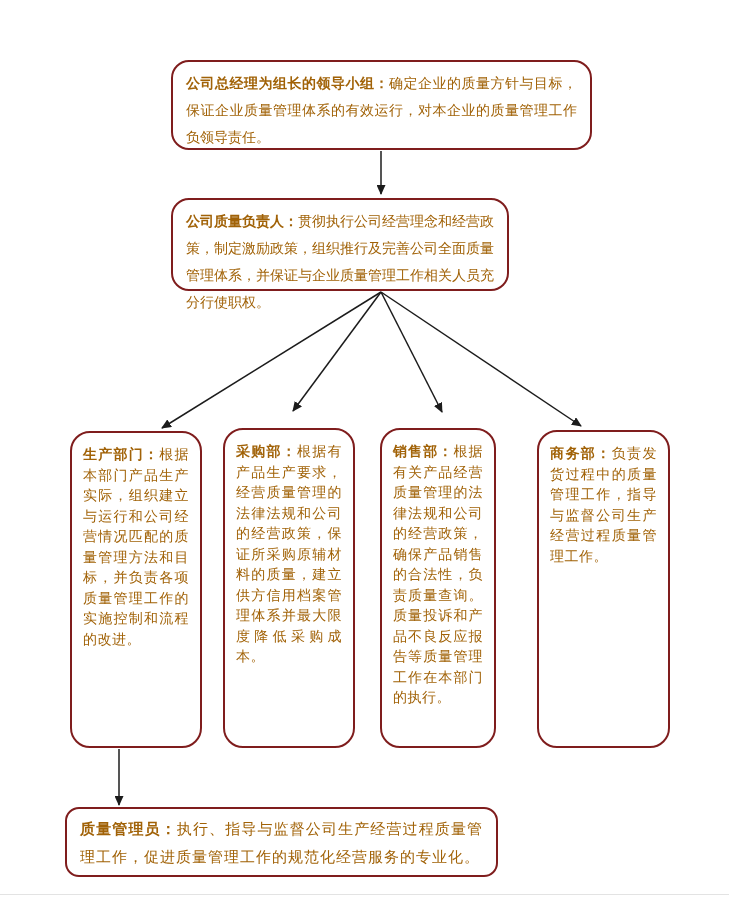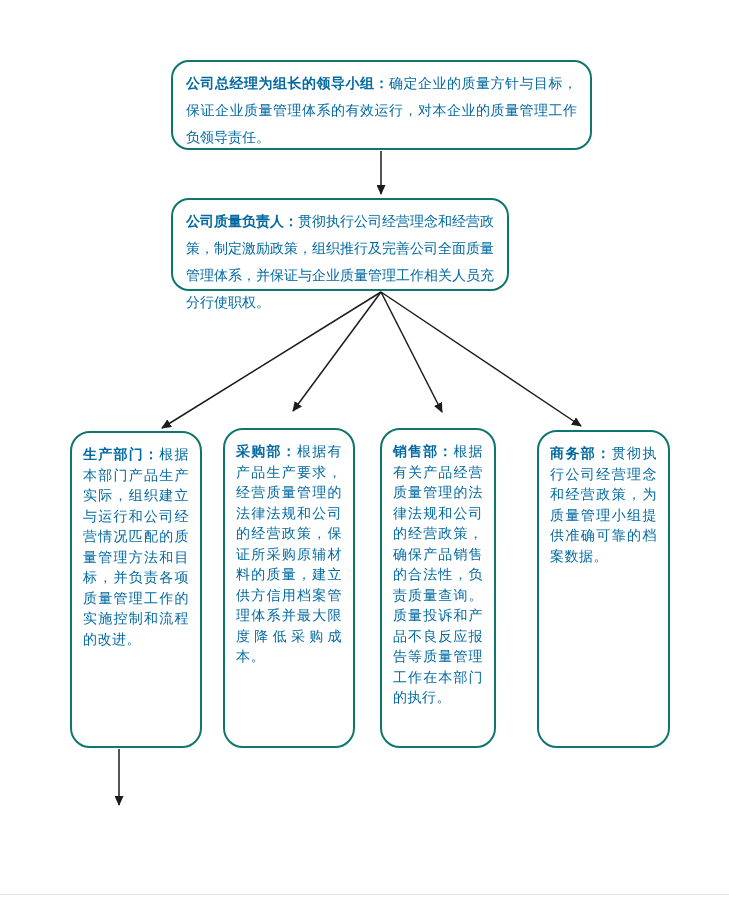--- a/index.html
+++ b/index.html
@@ -15,22 +15,22 @@
     position: absolute;
     left: 0; top: 0;
     width: 729px; height: 900px;
     pointer-events: none;
   }
   .edge { stroke: #1c1c1c; stroke-width: 1.5; }
   .node {
     position: absolute;
     box-sizing: border-box;
     background: #ffffff;
-    border: 2px solid #0f766e;
-    color: #0369a1;
+    border: 2px solid #7f1d1d;
+    color: #a16207;
   }
   .node p { margin: 0; }
   .node .node-title { font-weight: 700; }
   .wide {
     border-radius: 18px;
     padding: 8px 13px;
     font-size: 14px;
     line-height: 27px;
     text-align: justify;
   }
@@ -97,18 +97,21 @@
 
   <div class="node colbox node-production">
     <p><span class="node-title">生产部门：</span><span>根据本部门产品生产实际，组织建立与运行和公司经营情况匹配的质量管理方法和目标，并负责各项质量管理工作的实施控制和流程的改进。</span></p>
   </div>
 
   <div class="node colbox node-sales">
     <p><span class="node-title">销售部：</span><span>根据有关产品经营质量管理的法律法规和公司的经营政策，确保产品销售的合法性，负责质量查询。质量投诉和产品不良反应报告等质量管理工作在本部门的执行。</span></p>
   </div>
 
   <div class="node colbox node-commerce">
-    <p><span class="node-title">商务部：</span><span>贯彻执行公司经营理念和经营政策，为质量管理小组提供准确可靠的档案数据。</span></p>
+    <p><span class="node-title">商务部：</span><span>负责发货过程中的质量管理工作，指导与监督公司生产经营过程质量管理工作。</span></p>
   </div>
 
+  <div class="node qmbox node-qmanager">
+    <p><span class="node-title">质量管理员：</span><span>执行、指导与监督公司生产经营过程质量管理工作，促进质量管理工作的规范化经营服务的专业化。</span></p>
+  </div>
 
   <div class="page-edge"></div>
 </div>
 
 </body></html>

